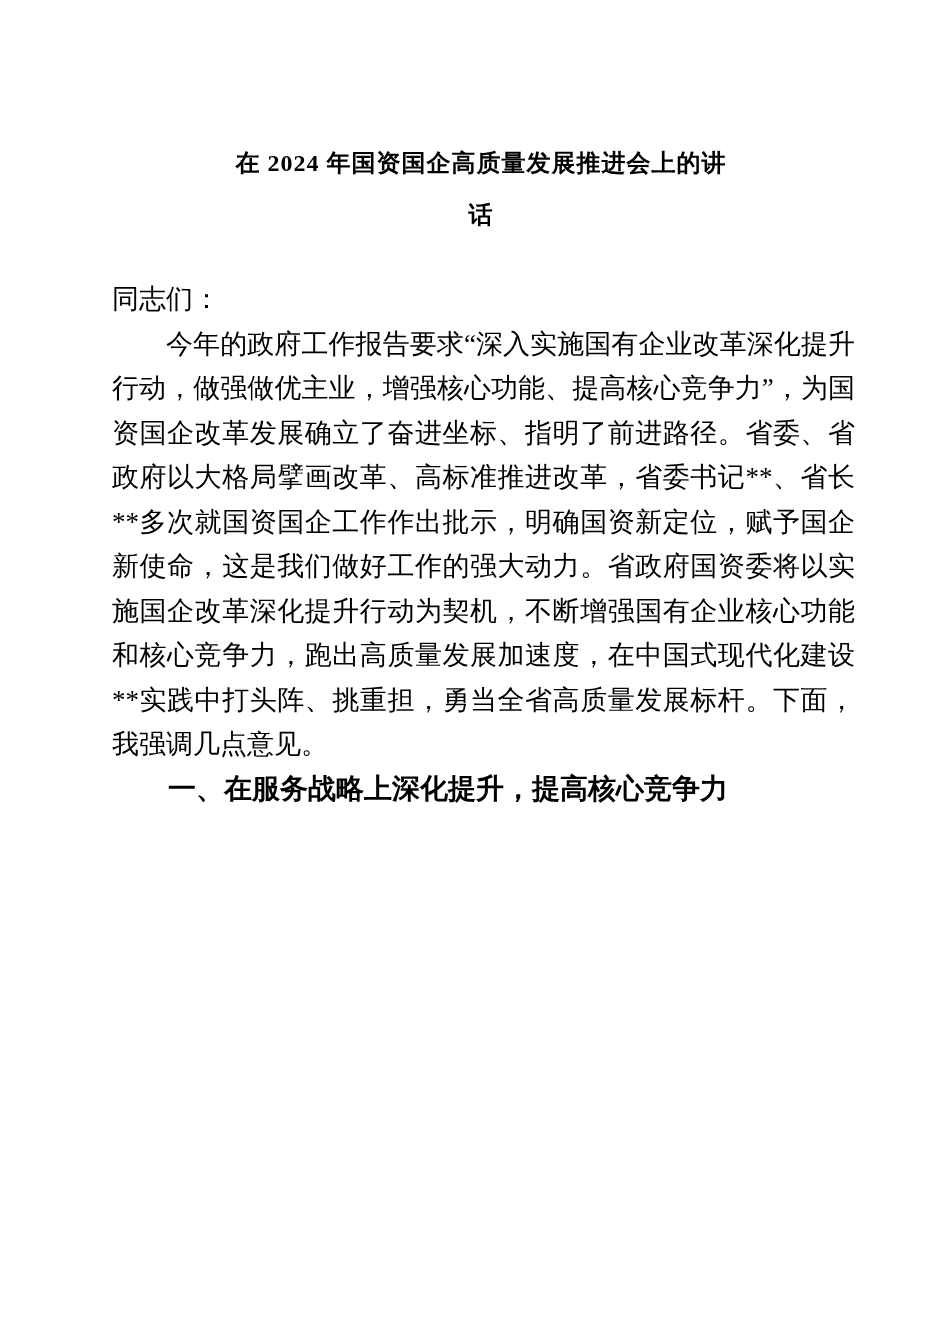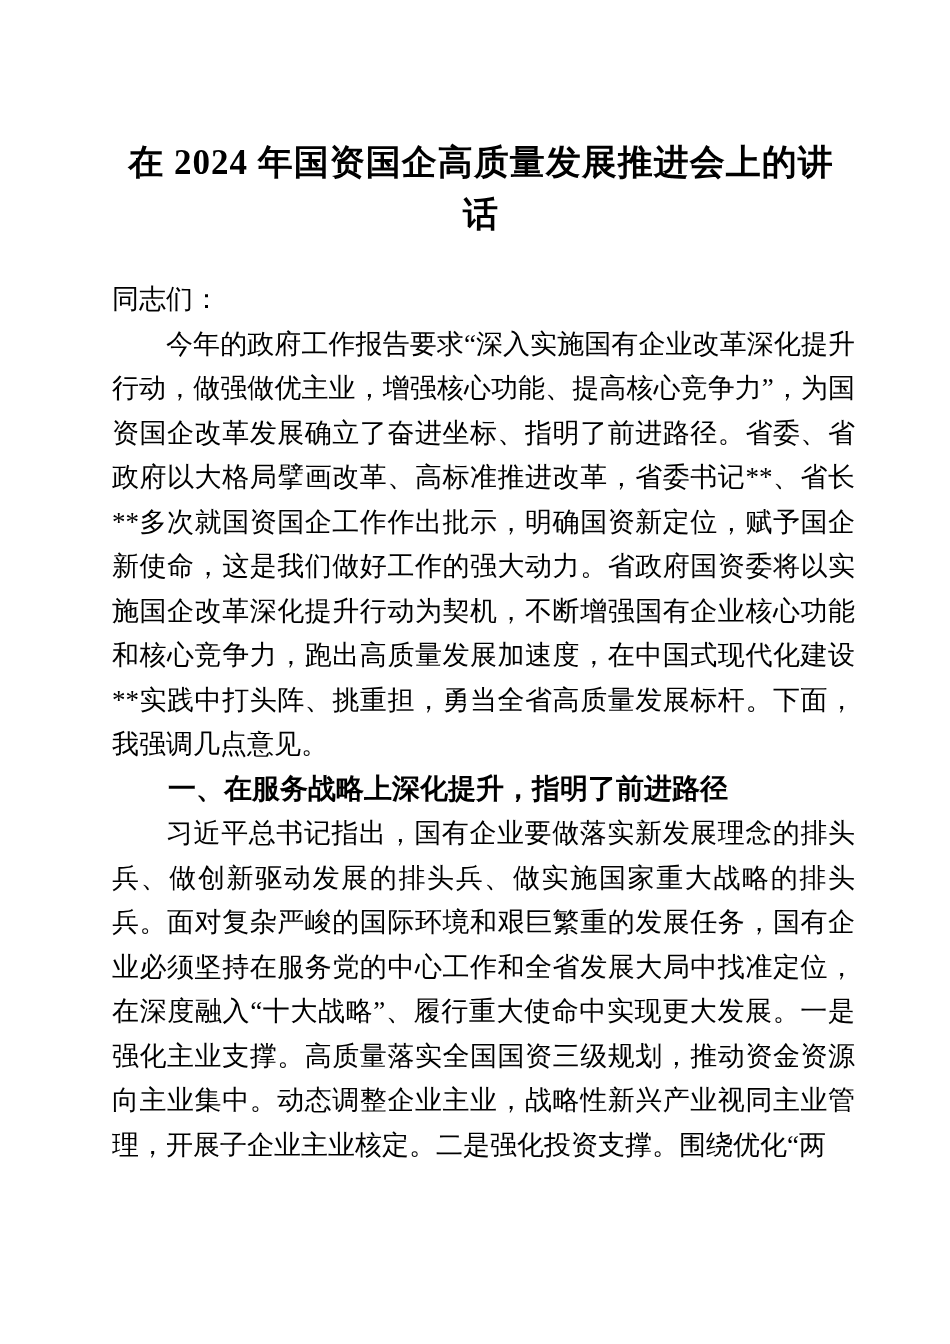--- a/index.html
+++ b/index.html
@@ -13,21 +13,21 @@
     height: 1344px;
     margin: 0;
     background: #ffffff;
     color: #000000;
     overflow: hidden;
   }
   .doc-title {
     margin: 137px 100px 0 112px;
     font-family: "Liberation Serif", "DejaVu Serif", serif;
     font-weight: 700;
-    font-size: 35px;
+    font-size: 24px;
     line-height: 52px;
     text-align: center;
     letter-spacing: 1px;
   }
   .title-line {
     display: block;
   }
   .doc-body {
     margin: 36px 95px 16px 112px;
     font-family: "Liberation Serif", "DejaVu Serif", serif;
@@ -61,17 +61,16 @@
   <h1 class="doc-title">
     <span class="title-line">在 2024 年国资国企高质量发展推进会上的讲</span>
     <span class="title-line">话</span>
   </h1>
 
   <div class="doc-body">
     <p class="salutation">同志们：</p>
 
     <p class="para">今年的政府工作报告要求“深入实施国有企业改革深化提升行动，做强做优主业，增强核心功能、提高核心竞争力”，为国资国企改革发展确立了奋进坐标、指明了前进路径。省委、省政府以大格局擘画改革、高标准推进改革，省委书记**、省长**多次就国资国企工作作出批示，明确国资新定位，赋予国企新使命，这是我们做好工作的强大动力。省政府国资委将以实施国企改革深化提升行动为契机，不断增强国有企业核心功能和核心竞争力，跑出高质量发展加速度，在中国式现代化建设**实践中打头阵、挑重担，勇当全省高质量发展标杆。下面，我强调几点意见。</p>
 
-    <h2 class="section-heading">一、在服务战略上深化提升，指明了前进路径</h2>
+    <h2 class="section-heading">一、在服务战略上深化提升，提高核心竞争力</h2>
 
-    <p class="para">习近平总书记指出，国有企业要做落实新发展理念的排头兵、做创新驱动发展的排头兵、做实施国家重大战略的排头兵。面对复杂严峻的国际环境和艰巨繁重的发展任务，国有企业必须坚持在服务党的中心工作和全省发展大局中找准定位，在深度融入“十大战略”、履行重大使命中实现更大发展。一是强化主业支撑。高质量落实全国国资三级规划，推动资金资源向主业集中。动态调整企业主业，战略性新兴产业视同主业管理，开展子企业主业核定。二是强化投资支撑。围绕优化“两</p>
   </div>
 </div>
 
 </body></html>

